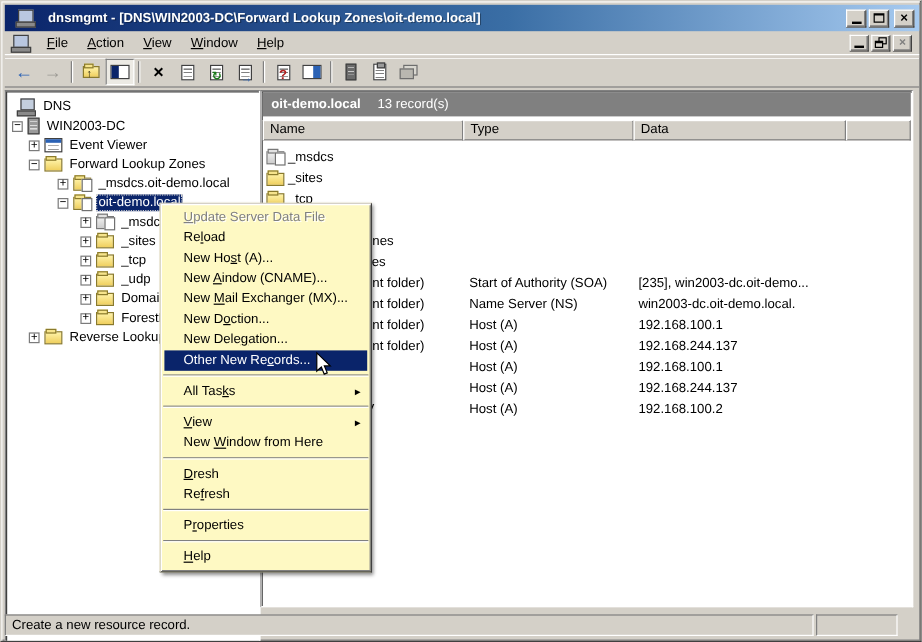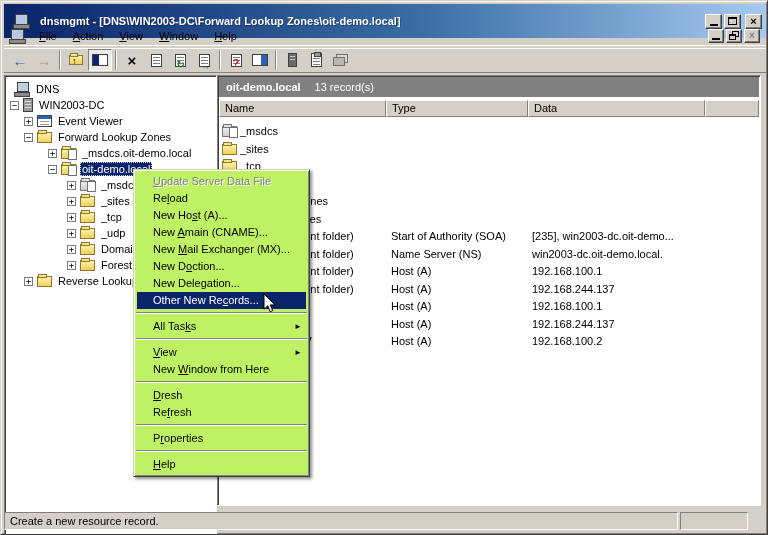--- a/index.html
+++ b/index.html
@@ -7,21 +7,21 @@
   .window{
     position:relative;width:768px;height:535px;background:#D4D0C8;
     font-family:"Liberation Sans","DejaVu Sans",sans-serif;font-size:11px;color:#000;
     border-right:1px solid #404040;border-bottom:1px solid #404040;
     border-top:1px solid #D4D0C8;border-left:1px solid #D4D0C8;
     box-shadow:inset 1px 1px 0 #fff, inset -1px -1px 0 #808080;
     overflow:hidden;
   }
   .abs{position:absolute;}
   
-  .titlebar{left:3px;top:3px;width:762px;height:34px;
+  .titlebar{left:3px;top:3px;width:762px;height:22px;
     background:linear-gradient(90deg,#0A246A 0%,#3A6EA5 55%,#A6CAF0 100%);
     display:flex;align-items:center;padding:0 4px;color:#fff;font-weight:bold;}
   .titlebar .ttext{margin-left:5px;white-space:nowrap;overflow:hidden;text-shadow:1px 1px 0 #00000055;}
   .winbtns{margin-left:auto;display:flex;gap:2px;}
   .wbtn{width:17px;height:15px;background:#D4D0C8;border:1px solid;border-color:#fff #404040 #404040 #fff;
     box-shadow:inset -1px -1px 0 #808080;display:flex;align-items:center;justify-content:center;
     font-size:11px;font-weight:bold;color:#000;line-height:1;}
   .wbtn.close{margin-left:2px;}
   .g-min{display:block;width:8px;height:2px;background:#000;margin-top:8px;}
   .g-max{display:block;width:9px;height:8px;border:1px solid #000;border-top:2px solid #000;}
@@ -111,21 +111,21 @@
     box-shadow:inset -1px -1px 0 #D4D0C8;padding:1px 0 0 5px;white-space:nowrap;overflow:hidden;}
   .lrow{position:absolute;left:1px;height:16px;display:flex;align-items:center;white-space:nowrap;width:540px;}
   .licon{position:absolute;left:3px;}
   .lname{position:absolute;left:21px;}
   .ltype{position:absolute;left:172px;}
   .ldata{position:absolute;left:313px;}
   .i-rec{width:10px;height:12px;background:#fff;border:1px solid #707070;position:relative;display:block;}
   .i-rec:before{content:"";position:absolute;left:1px;right:1px;top:2px;height:6px;
     background:repeating-linear-gradient(#909090 0 1px,transparent 1px 3px);}
   
-  .cmenu{left:132px;top:168px;width:177px;z-index:50;background:#bef264;padding:3px 0;
+  .cmenu{left:132px;top:168px;width:177px;z-index:50;background:#fef9c3;padding:3px 0;
     border:1px solid;border-color:#D4D0C8 #404040 #404040 #D4D0C8;
     box-shadow:inset 1px 1px 0 #fff,inset -1px -1px 0 #808080,2px 2px 3px rgba(0,0,0,.45);}
   .mi{height:17px;line-height:17px;padding-left:19px;position:relative;white-space:nowrap;cursor:default;}
   .mi.disabled{color:#808080;text-shadow:1px 1px 0 #fff;}
   .mi.hl{background:#0A246A;color:#fff;margin:0 3px;padding-left:16px;}
   .msep{height:9px;position:relative;}
   .msep:before{content:"";position:absolute;left:2px;right:2px;top:3px;border-top:1px solid #808080;border-bottom:1px solid #fff;}
   .subarrow{position:absolute;right:7px;top:0;font-size:8px;}
   
   .statusbar{left:3px;top:509px;width:762px;height:22px;}
@@ -418,21 +418,21 @@
       <span class="lname">WIN2003-SRV</span>
       <span class="ltype">Host (A)</span>
       <span class="ldata">192.168.100.2</span>
     </div>
   </div>
 
   <div class="abs cmenu">
     <div class="mi disabled"><span class="u">U</span><span>pdate Server Data File</span></div>
     <div class="mi"><span>Re</span><span class="u">l</span><span>oad</span></div>
     <div class="mi"><span>New Ho</span><span class="u">s</span><span>t (A)...</span></div>
-    <div class="mi"><span>New </span><span class="u">A</span><span>main (CNAME)...</span></div>
+    <div class="mi"><span>New </span><span class="u">A</span><span>indow (CNAME)...</span></div>
     <div class="mi"><span>New </span><span class="u">M</span><span>ail Exchanger (MX)...</span></div>
     <div class="mi"><span>New D</span><span class="u">o</span><span>ction...</span></div>
     <div class="mi"><span>New Dele</span><span class="u">g</span><span>ation...</span></div>
     <div class="mi hl"><span>Other New Re</span><span class="u">c</span><span>ords...</span></div>
     <div class="msep"></div>
     <div class="mi"><span>All Tas</span><span class="u">k</span><span>s</span><span class="subarrow">►</span></div>
     <div class="msep"></div>
     <div class="mi"><span class="u">V</span><span>iew</span><span class="subarrow">►</span></div>
     <div class="mi"><span>New </span><span class="u">W</span><span>indow from Here</span></div>
     <div class="msep"></div>

